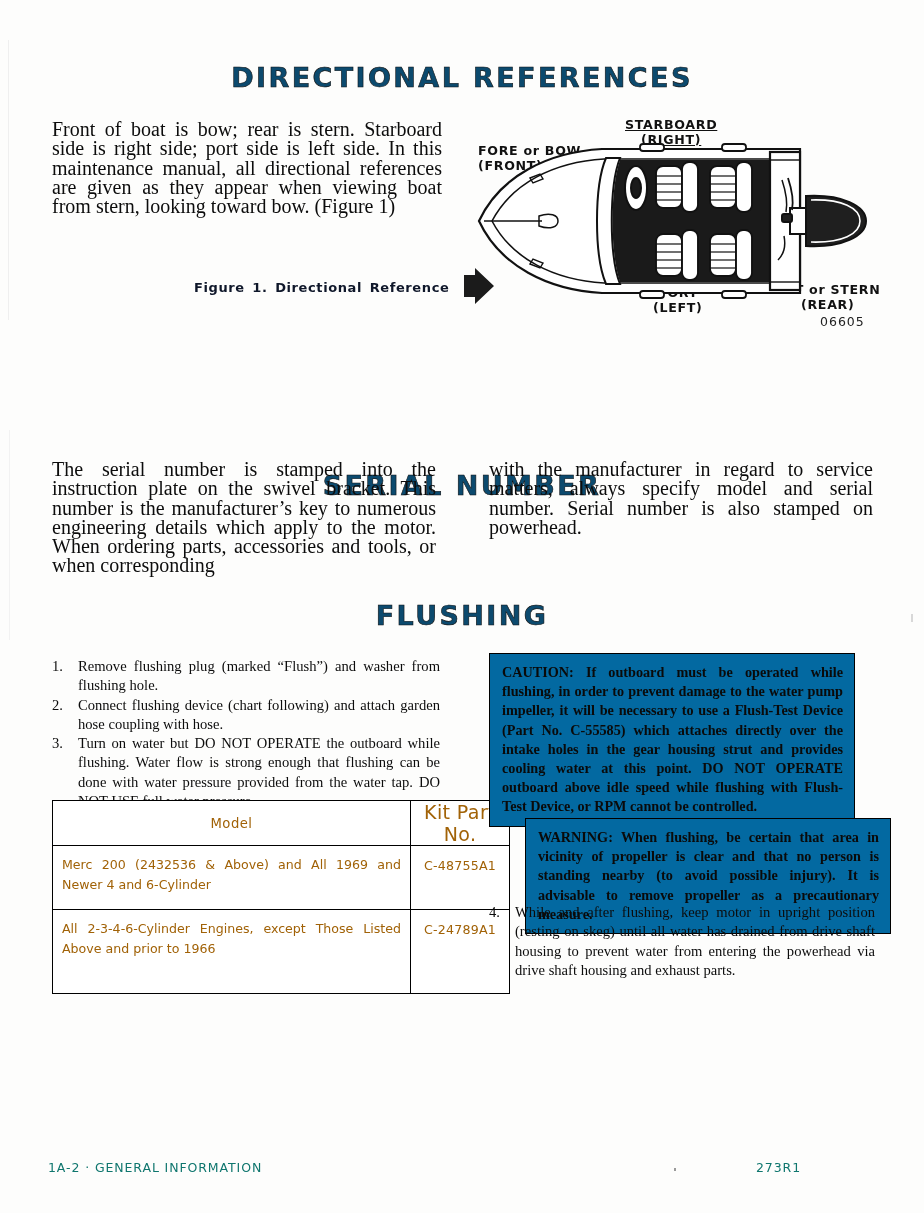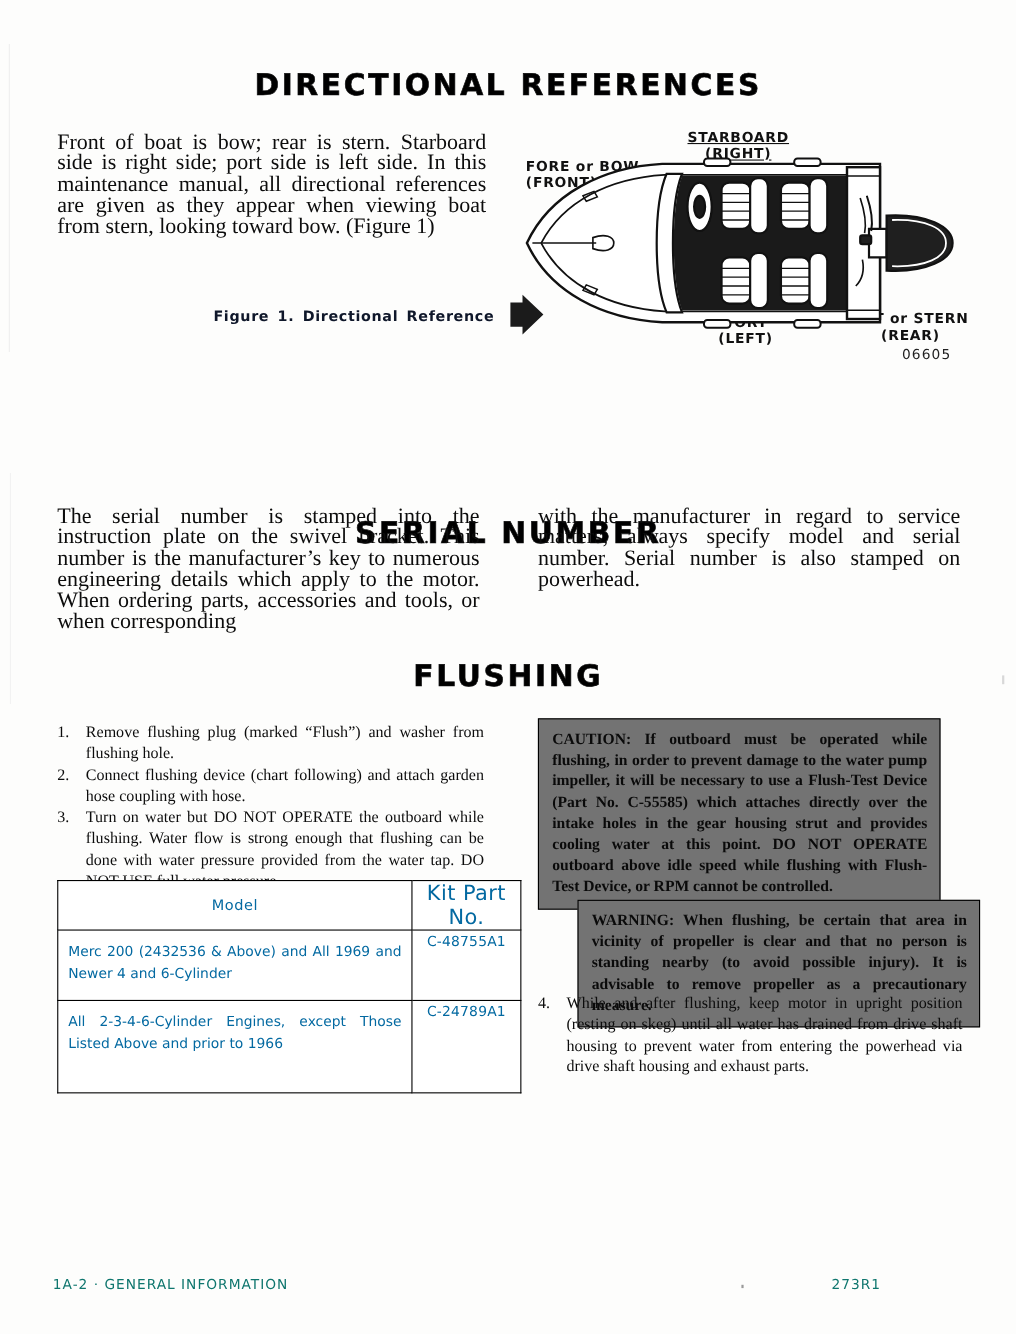--- a/index.html
+++ b/index.html
@@ -45,21 +45,21 @@
   }
 
   
   .section-heading {
     position: absolute;
     width: 100%;
     text-align: center;
     font-family: "DejaVu Sans", sans-serif;
     font-weight: bold;
     letter-spacing: 2.4px;
-    color: #000000;
+    color: #0c4a6e;
     font-size: 27px;
     -webkit-text-stroke: 0.6px #111;
   }
   #heading-directional { top: 62px; }
   #heading-serial { top: 422px; margin-top: 48px; }
   #heading-flushing { top: 600px; }
 
   
   .body-col {
     position: absolute;
@@ -159,25 +159,25 @@
     left: 52px; top: 657px; width: 388px;
   }
   #flush-item-4 {
     left: 489px; top: 903px; width: 386px;
   }
 
   
   #flush-table {
     position: absolute;
     left: 52px; top: 800px;
-    width: 422px;
+    width: 458px;
     border-collapse: collapse;
     font-family: "DejaVu Sans", sans-serif;
     font-size: 12.6px;
-    color: #0369a1;
+    color: #a16207;
     background: #fff;
   }
   #flush-table td, #flush-table th {
     border: 1.6px solid #000;
     padding: 0;
     vertical-align: top;
   }
   #flush-table .th-model {
     text-align: center;
     vertical-align: middle;
@@ -195,30 +195,31 @@
     font-size: 19px;
     width: 98px;
   }
   #flush-table .cell-model {
     padding: 9px 9px 14px 9px;
     line-height: 20px;
     text-align: justify;
   }
   #flush-table .cell-kit {
     text-align: center;
+    padding-top: 10px;
     line-height: 20px;
     letter-spacing: 0.2px;
   }
   #flush-table tr.row-tall .cell-model { height: 60px; }
 
   
   .notice-box {
     position: absolute;
     border: 1.8px solid #000;
-    background: #737373;
+    background: #0369a1;
     font-family: "Liberation Serif", serif;
     font-size: 14.2px;
     line-height: 19.2px;
     text-align: justify;
     color: #0a0a0a;
     font-weight: bold;
     padding: 9px 11px 9px 12px;
     box-sizing: border-box;
   }
   #caution-box {

